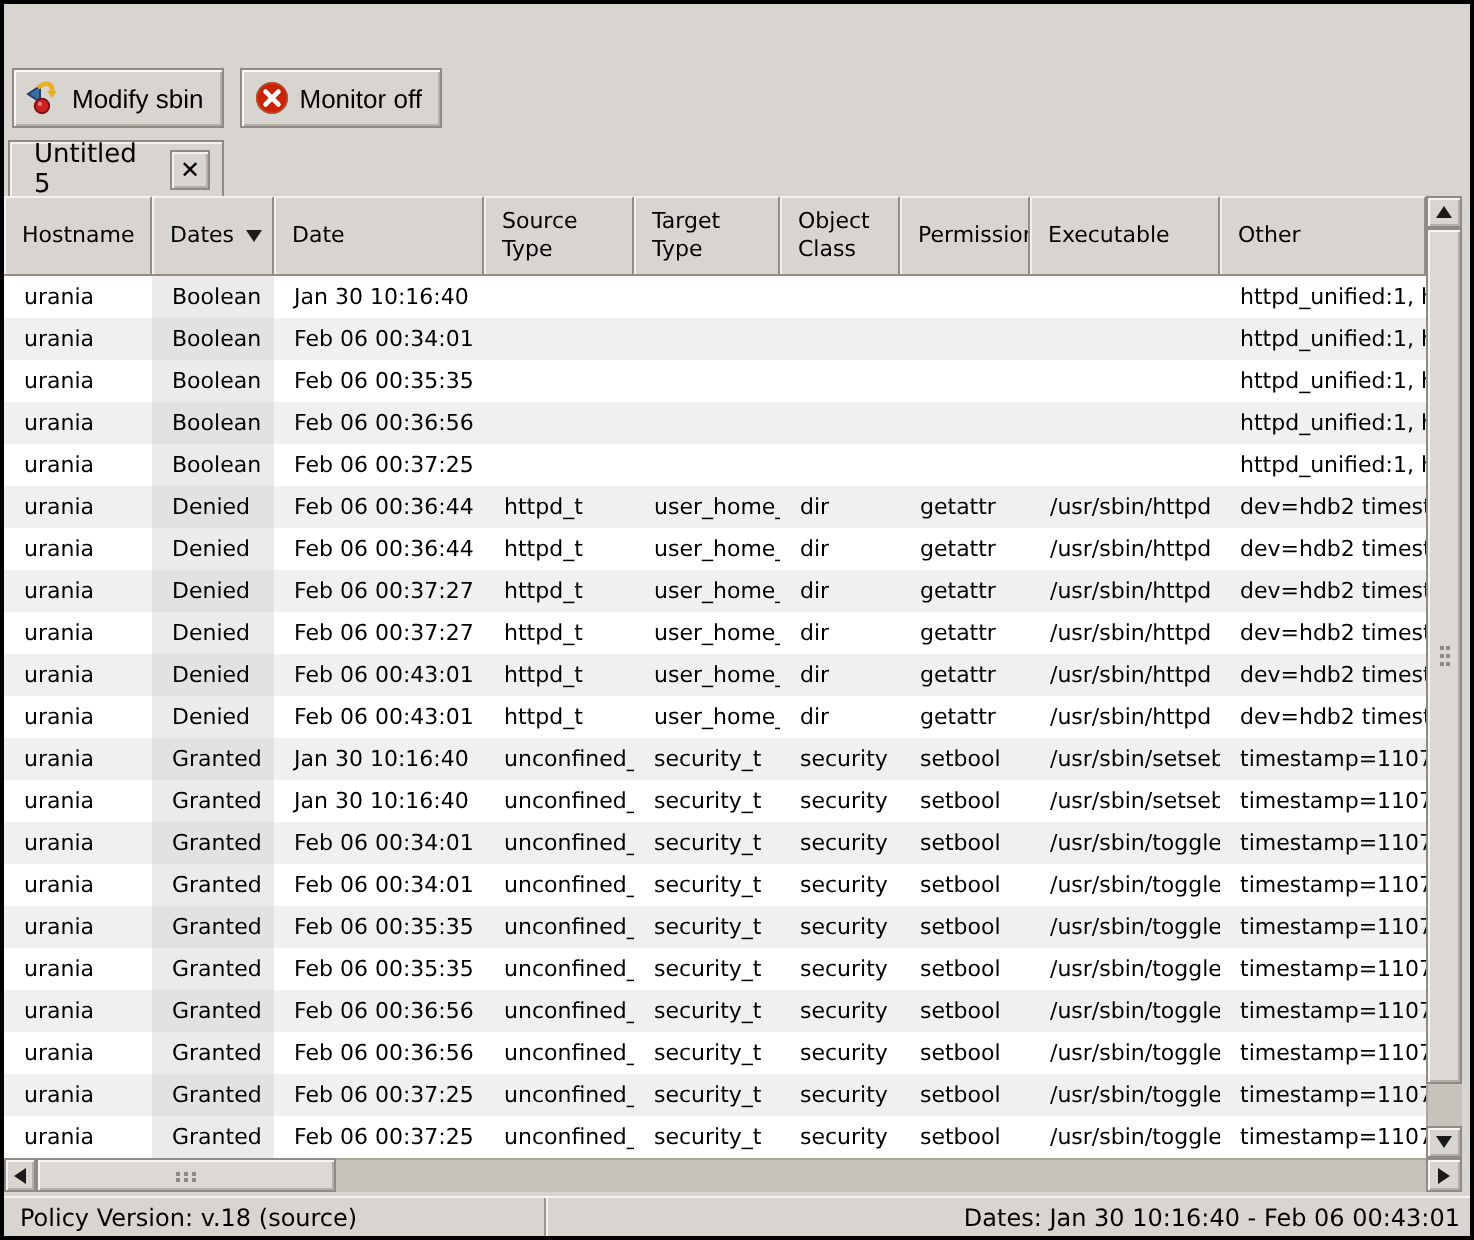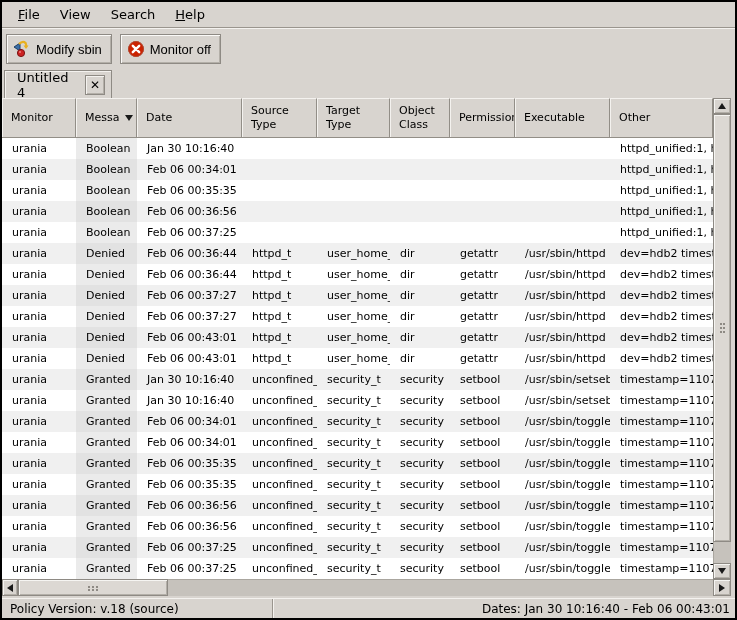--- a/index.html
+++ b/index.html
@@ -110,26 +110,20 @@
   .sb-sec { height:100%; display:flex; align-items:center; padding:0 8px; white-space:nowrap; overflow:hidden; }
   .sb-1 { width:270px; }
   .sb-2 { width:228px; border-left:1px solid #9a958e; box-shadow:inset 1px 0 0 #f4f2ef; }
   .sb-3 { flex:1; justify-content:flex-end; border-left:1px solid #9a958e; box-shadow:inset 1px 0 0 #f4f2ef; padding-right:5px; }
 </style>
 </head>
 <body>
 
 <div class="window">
 
-  <div class="menubar">
-    <span class="menu-item"><u>F</u><span>ile</span></span>
-    <span class="menu-item"><span>View</span></span>
-    <span class="menu-item"><span>Search</span></span>
-    <span class="menu-item"><u>H</u><span>elp</span></span>
-  </div>
 
   <div class="toolbar">
     <button class="tbtn">
       <span>
         <svg width="18" height="18" viewBox="0 0 18 18">
           <polygon points="1,7 7,3 7,11" fill="#3b6ea5" stroke="#1d3f66"></polygon>
           <path d="M6 4 C 10 0, 14 2, 13 7" fill="none" stroke="#e8b020" stroke-width="2.2"></path>
           <polygon points="13,9 10.5,5.5 15.5,5.5" fill="#e8b020"></polygon>
           <circle cx="8" cy="13" r="3.6" fill="#cc2222" stroke="#7a1414"></circle>
           <circle cx="7" cy="12" r="1" fill="#ee7f7f"></circle>
@@ -144,30 +138,30 @@
           <circle cx="9" cy="9" r="7.5" fill="none" stroke="#e86a4e" stroke-width="1" opacity="0.6"></circle>
           <path d="M5.8 5.8 L12.2 12.2 M12.2 5.8 L5.8 12.2" stroke="#fff" stroke-width="2.4" stroke-linecap="round"></path>
         </svg>
       </span>
       <span>Monitor off</span>
     </button>
   </div>
 
   <div class="tabstrip">
     <div class="tab">
-      <span>Untitled 4</span>
+      <span>Untitled 5</span>
       <span class="tab-close">
           <span>✕</span>
         </span>
     </div>
   </div>
 
   <div class="theader" id="theader">
-      <div class="hcell" style="width: 74px;"><span>Monitor</span></div>
-      <div class="hcell" style="width: 61px;"><span>Messa</span><span class="sort-arrow"></span></div>
+      <div class="hcell" style="width: 74px;"><span>Hostname</span></div>
+      <div class="hcell" style="width: 61px;"><span>Dates</span><span class="sort-arrow"></span></div>
       <div class="hcell" style="width: 105px; text-align: right;"><span>Date</span></div>
       <div class="hcell" style="width: 75px;"><span>Source
 Type</span></div>
       <div class="hcell" style="width: 73px;"><span>Target
 Type</span></div>
       <div class="hcell" style="width: 60px;"><span>Object
 Class</span></div>
       <div class="hcell" style="width: 65px;"><span>Permission</span></div>
       <div class="hcell" style="width: 95px;"><span>Executable</span></div>
       <div class="hcell" style="width: 103px;"><span>Other</span></div>

